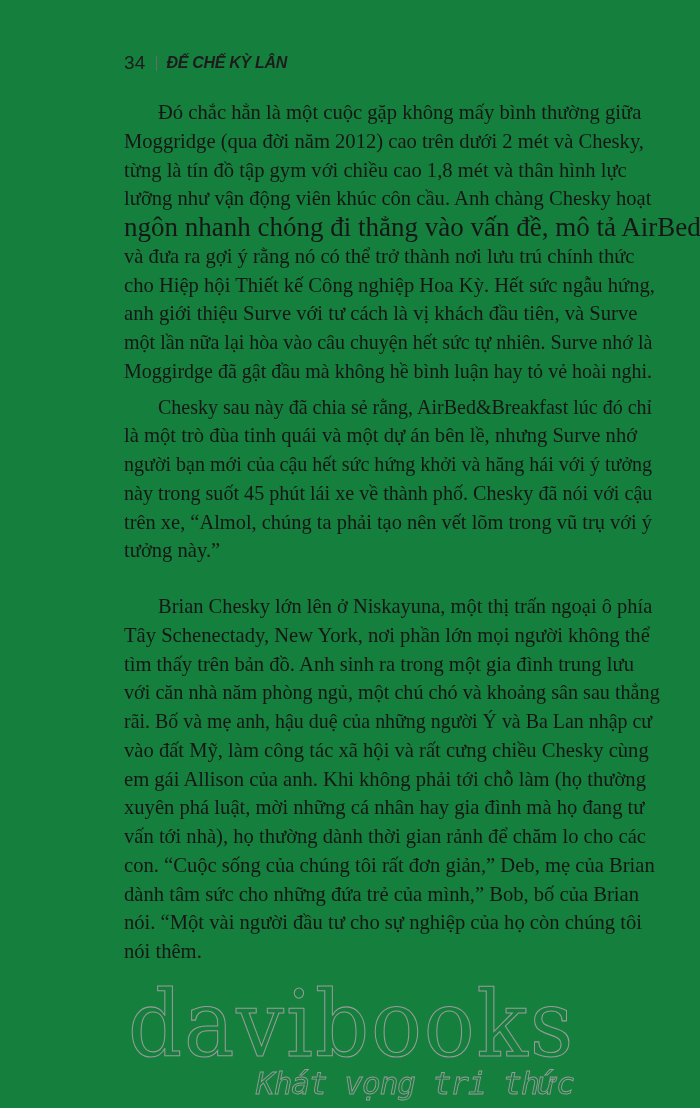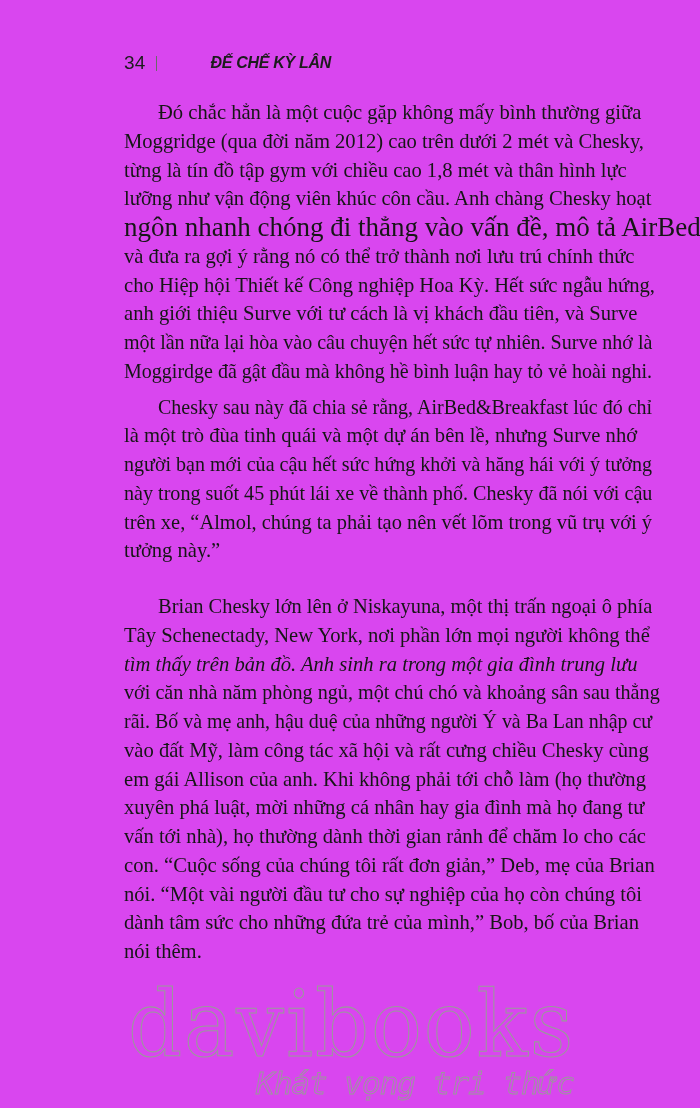--- a/index.html
+++ b/index.html
@@ -13,21 +13,21 @@
       position: relative;
       overflow: hidden;
       font-family: "Liberation Serif", "DejaVu Serif", serif;
       color: #1a1a1a;
     }
     .page {
       position: absolute;
       left: 0; top: 0;
       width: 700px;
       height: 1108px;
-      background: #d946ef;
+      background: #15803d;
     }
     
     .running-header {
       position: absolute;
       left: 124px;
       top: 50px;
       height: 26px;
       display: flex;
       align-items: center;
       font-family: "Liberation Sans", "DejaVu Sans", sans-serif;
@@ -43,21 +43,20 @@
       width: 1px;
       height: 15px;
       background: #6a6a6a;
       margin: 0 10px 0 10px;
     }
     .book-title {
       font-size: 16px;
       font-weight: 700;
       font-style: italic;
       letter-spacing: -0.3px;
-      margin-left: 44px;
     }
 
     
     .body-text {
       position: absolute;
       left: 124px;
       top: 98px;
       width: 531px;
       font-size: 20.6px;
       line-height: 28.75px;
@@ -159,30 +158,30 @@
       <span class="line" style="white-space: nowrap; text-align: left; text-align-last: left;">là một trò đùa tinh quái và một dự án bên lề, nhưng Surve nhớ</span>
       <span class="line" style="white-space: nowrap; font-size: 20.0475px; text-align: left; text-align-last: left;">người bạn mới của cậu hết sức hứng khởi và hăng hái với ý tưởng</span>
       <span class="line" style="white-space: nowrap; font-size: 20.1146px; text-align: left; text-align-last: left;">này trong suốt 45 phút lái xe về thành phố. Chesky đã nói với cậu</span>
       <span class="line" style="white-space: nowrap; font-size: 20.4399px; text-align: left; text-align-last: left;">trên xe, “Almol, chúng ta phải tạo nên vết lõm trong vũ trụ với ý</span>
       <span class="line last" style="white-space: nowrap;">tưởng này.”</span>
     </p>
 
     <p class="paragraph section-start">
       <span class="line indent" style="white-space: nowrap; font-size: 20.47px; text-align: left; text-align-last: left;">Brian Chesky lớn lên ở Niskayuna, một thị trấn ngoại ô phía</span>
       <span class="line" style="white-space: nowrap; text-align: center; text-align-last: left;">Tây Schenectady, New York, nơi phần lớn mọi người không thể</span>
-      <span class="line" style="white-space: nowrap; text-align: left; text-align-last: left; font-style: italic;">tìm thấy trên bản đồ. Anh sinh ra trong một gia đình trung lưu</span>
+      <span class="line" style="white-space: nowrap; text-align: left; text-align-last: left;">tìm thấy trên bản đồ. Anh sinh ra trong một gia đình trung lưu</span>
       <span class="line" style="white-space: nowrap; font-size: 20.1793px; text-align: left; text-align-last: left;">với căn nhà năm phòng ngủ, một chú chó và khoảng sân sau thẳng</span>
       <span class="line" style="white-space: nowrap; font-size: 19.9373px; text-align: left; text-align-last: left;">rãi. Bố và mẹ anh, hậu duệ của những người Ý và Ba Lan nhập cư</span>
       <span class="line" style="white-space: nowrap; text-align: left; text-align-last: left;">vào đất Mỹ, làm công tác xã hội và rất cưng chiều Chesky cùng</span>
       <span class="line" style="white-space: nowrap; text-align: left; text-align-last: left;">em gái Allison của anh. Khi không phải tới chỗ làm (họ thường</span>
       <span class="line" style="white-space: nowrap; text-align: left; text-align-last: left;">xuyên phá luật, mời những cá nhân hay gia đình mà họ đang tư</span>
       <span class="line" style="white-space: nowrap; text-align: left; text-align-last: left;">vấn tới nhà), họ thường dành thời gian rảnh để chăm lo cho các</span>
       <span class="line" style="white-space: nowrap; text-align: left; text-align-last: left;">con. “Cuộc sống của chúng tôi rất đơn giản,” Deb, mẹ của Brian</span>
+      <span class="line" style="white-space: nowrap; text-align: left; text-align-last: left;">dành tâm sức cho những đứa trẻ của mình,” Bob, bố của Brian</span>
       <span class="line" style="white-space: nowrap; text-align: left; text-align-last: left;">nói. “Một vài người đầu tư cho sự nghiệp của họ còn chúng tôi</span>
-      <span class="line" style="white-space: nowrap; text-align: left; text-align-last: left;">dành tâm sức cho những đứa trẻ của mình,” Bob, bố của Brian</span>
       <span class="line last" style="white-space: nowrap;">nói thêm.</span>
     </p>
   </div>
 
   <div class="watermark">
     <div class="wm-brand">davibooks</div>
     <div class="wm-tagline">Khát vọng tri thức</div>
   </div>
 
 </div>

